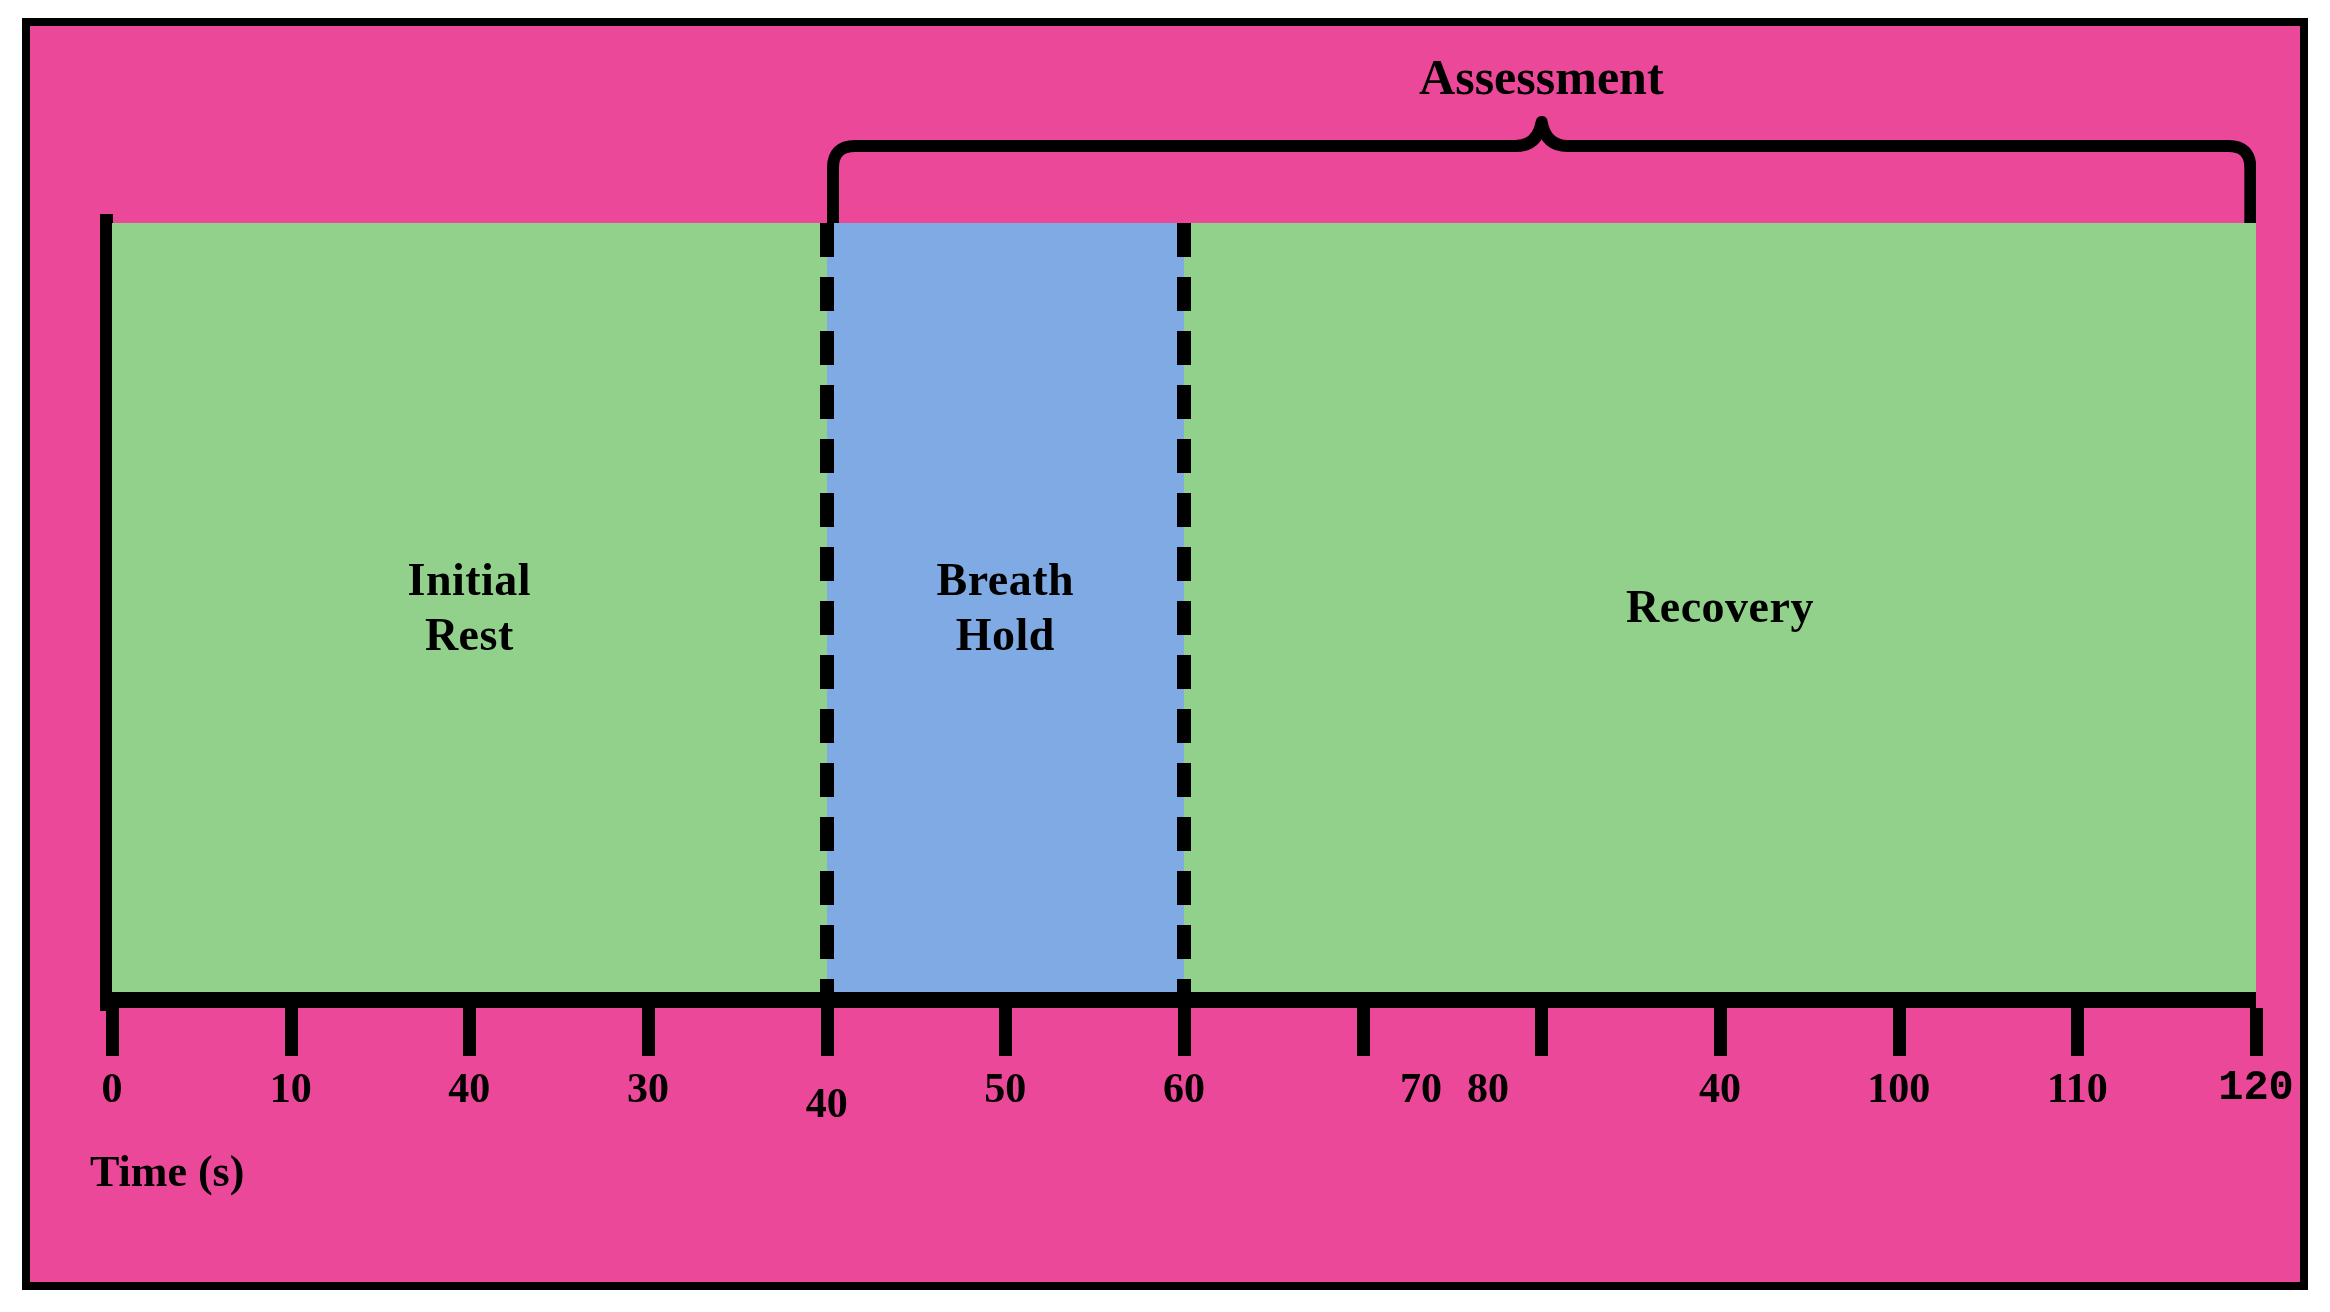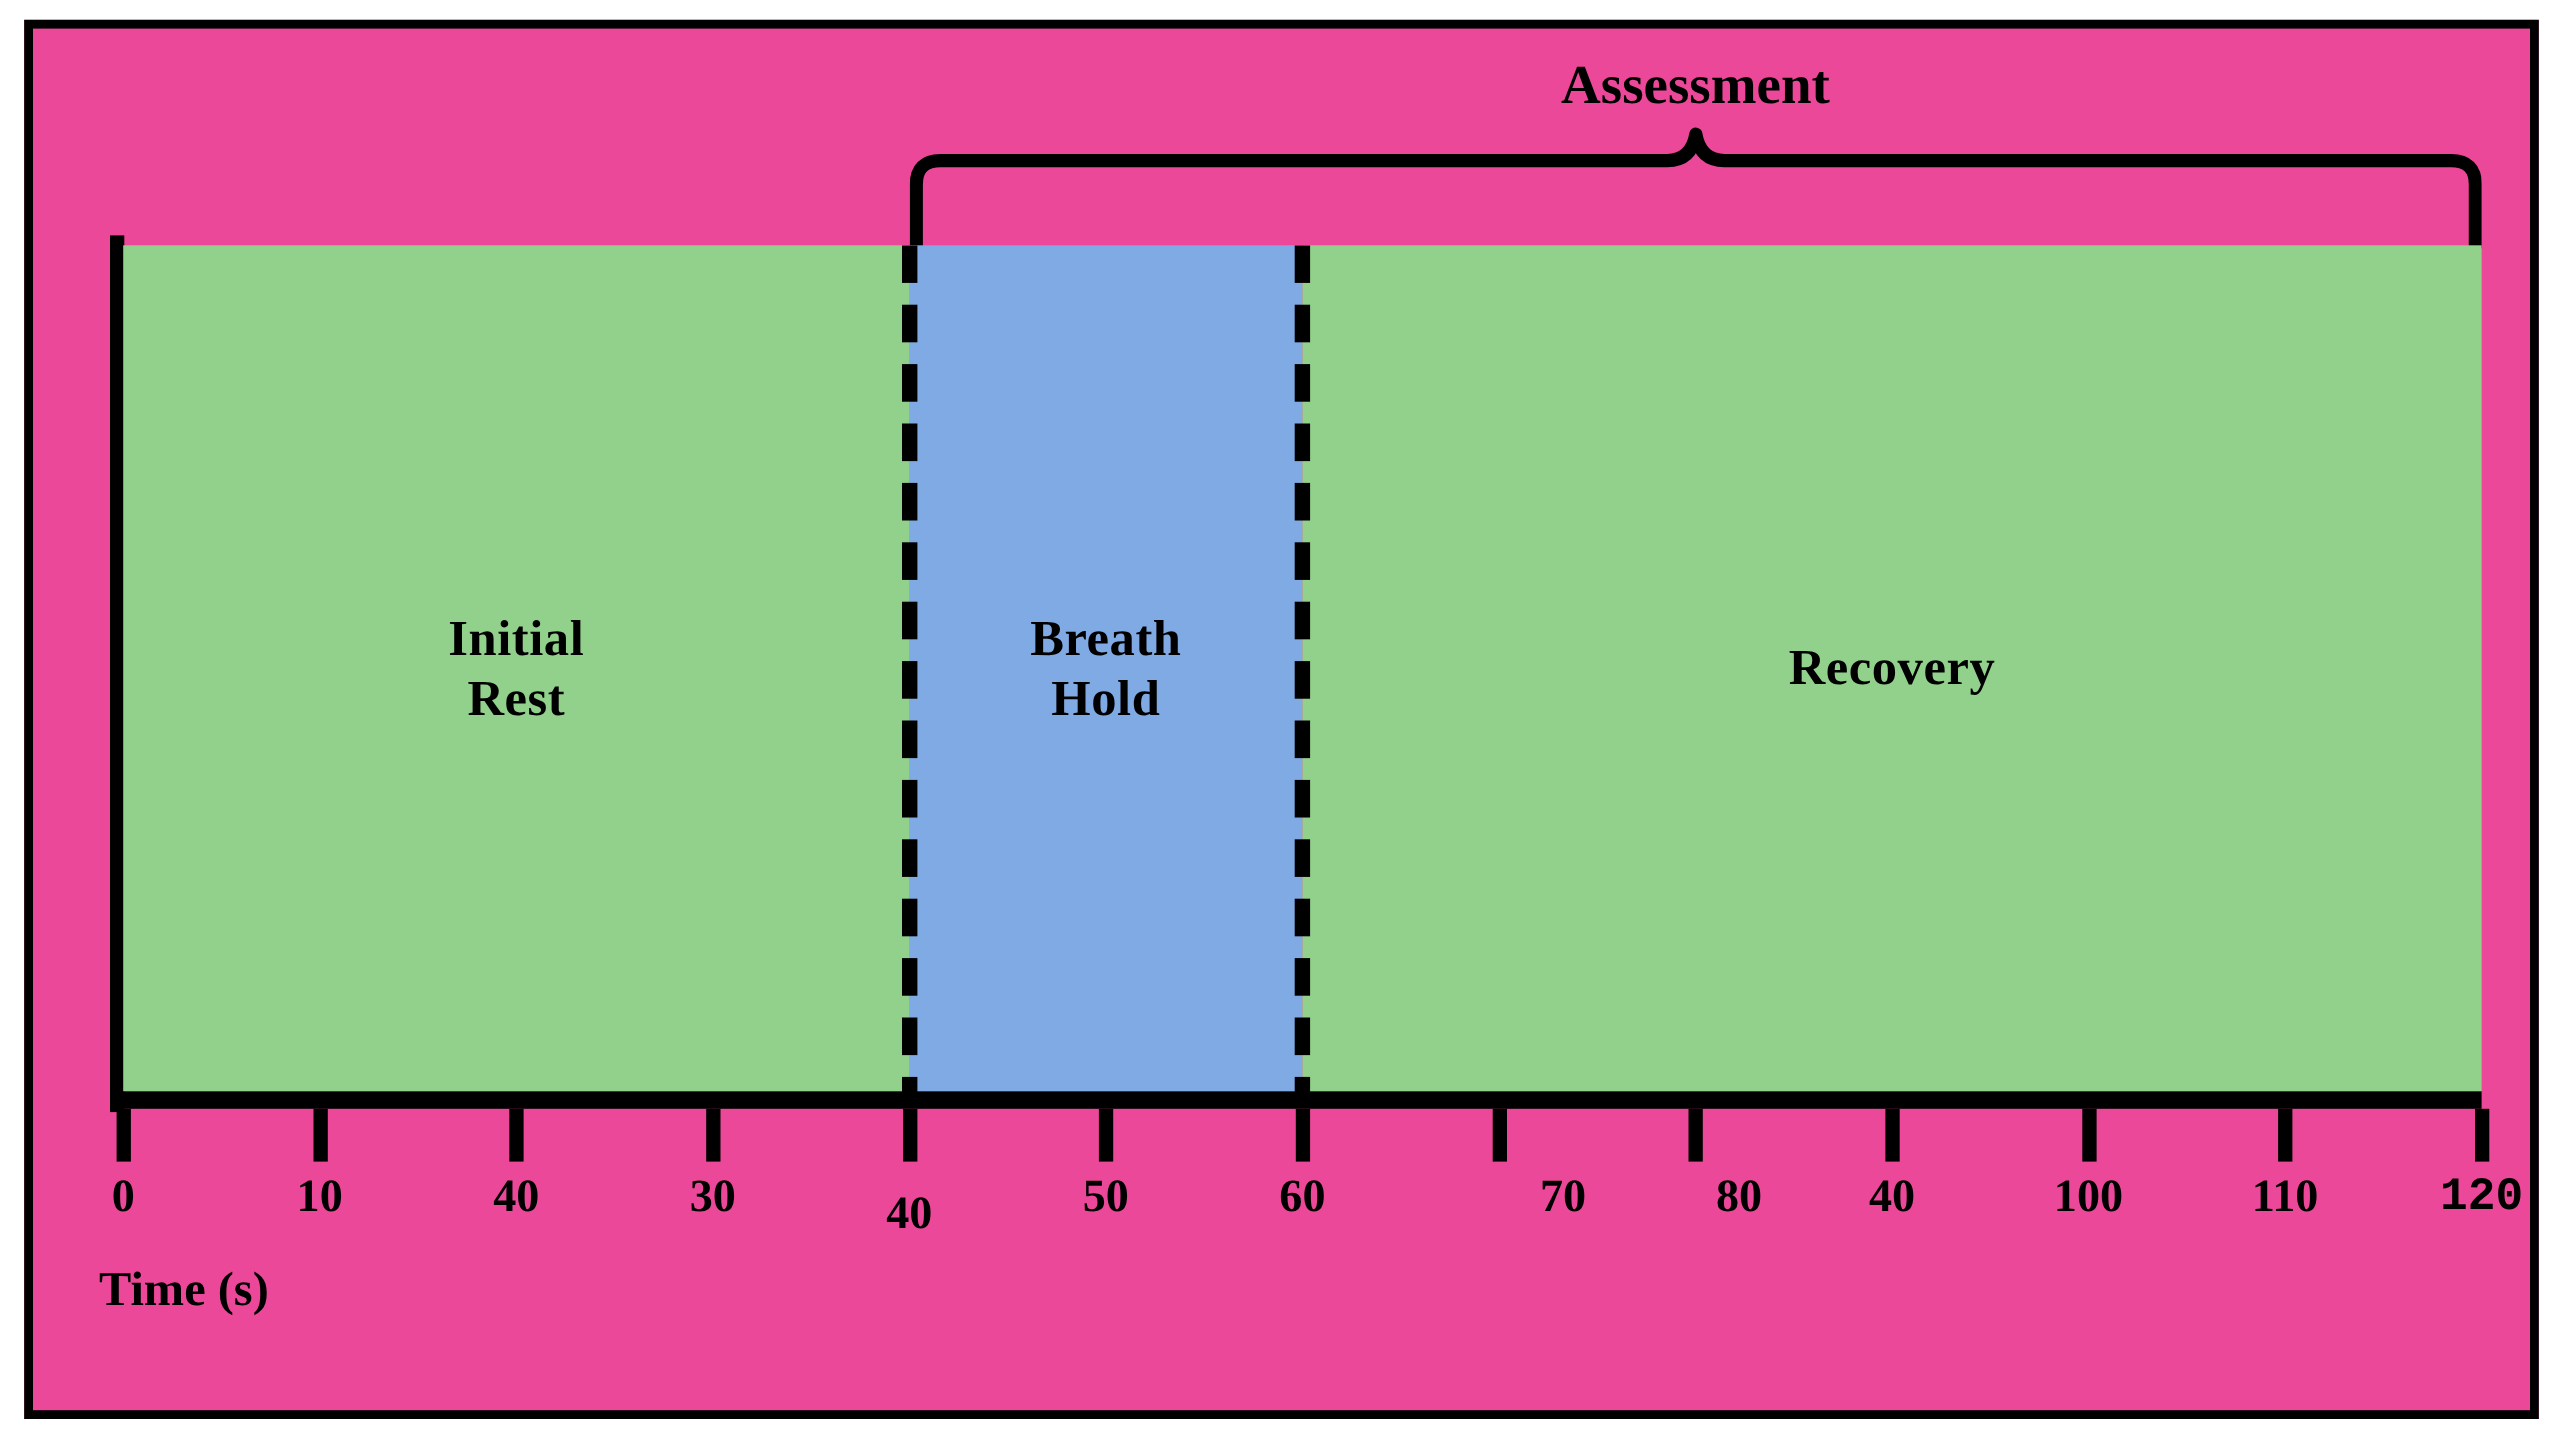--- a/index.html
+++ b/index.html
@@ -191,21 +191,21 @@
         <div class="tick-label" style="left: 618px;">30</div>
         <div class="tick-mark" style="left: 790.667px;"></div>
         <div class="tick-label" style="left: 796.667px; margin-top: 15px;">40</div>
         <div class="tick-mark" style="left: 969.333px;"></div>
         <div class="tick-label" style="left: 975.333px;">50</div>
         <div class="tick-mark" style="left: 1148px;"></div>
         <div class="tick-label" style="left: 1154px;">60</div>
         <div class="tick-mark" style="left: 1326.67px;"></div>
         <div class="tick-label" style="left: 1391px;">70</div>
         <div class="tick-mark" style="left: 1505.33px;"></div>
-        <div class="tick-label" style="left: 1551px;">80</div>
+        <div class="tick-label" style="left: 1458px;">80</div>
         <div class="tick-mark" style="left: 1684px;"></div>
         <div class="tick-label" style="left: 1690px;">40</div>
         <div class="tick-mark" style="left: 1862.67px;"></div>
         <div class="tick-label" style="left: 1868.67px;">100</div>
         <div class="tick-mark" style="left: 2041.33px;"></div>
         <div class="tick-label" style="left: 2047.33px;">110</div>
         <div class="tick-mark" style="left: 2220px;"></div>
         <div class="tick-label" style="left: 2226px; font-family: Liberation Mono, monospace;">120</div>
       </div>
 

